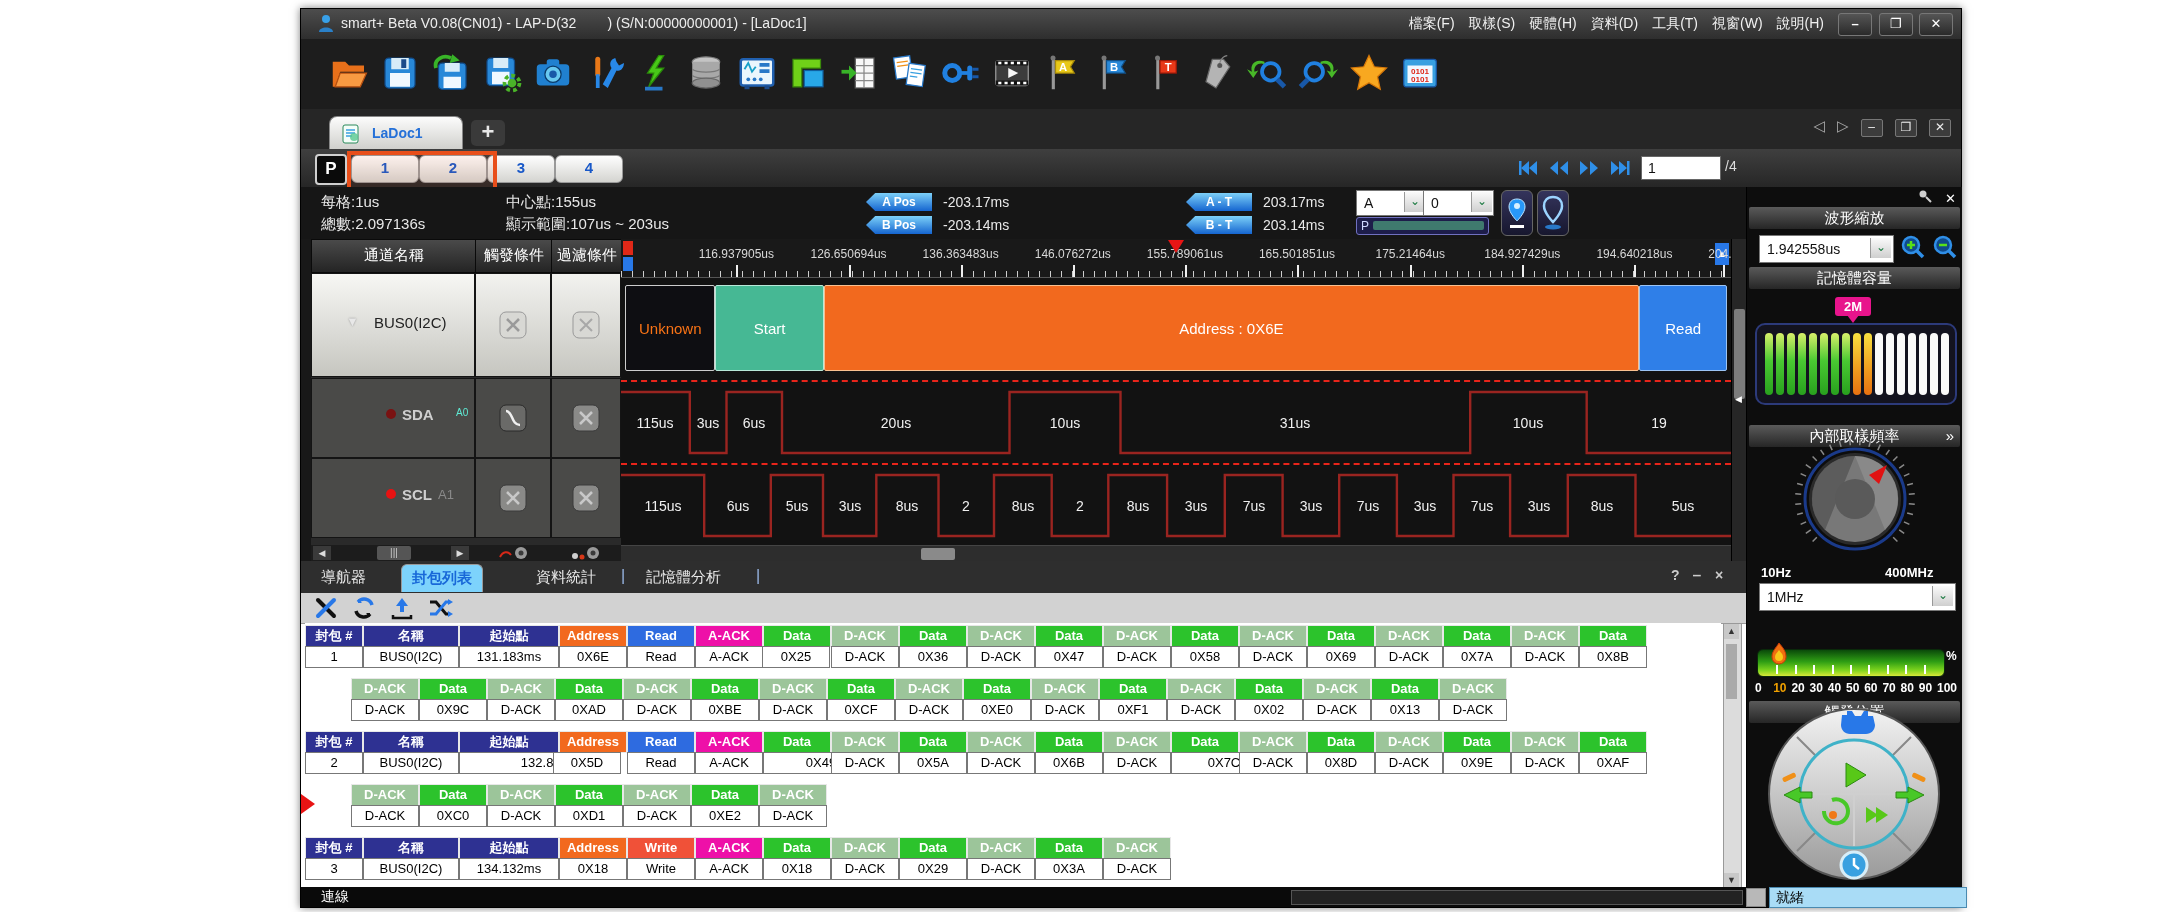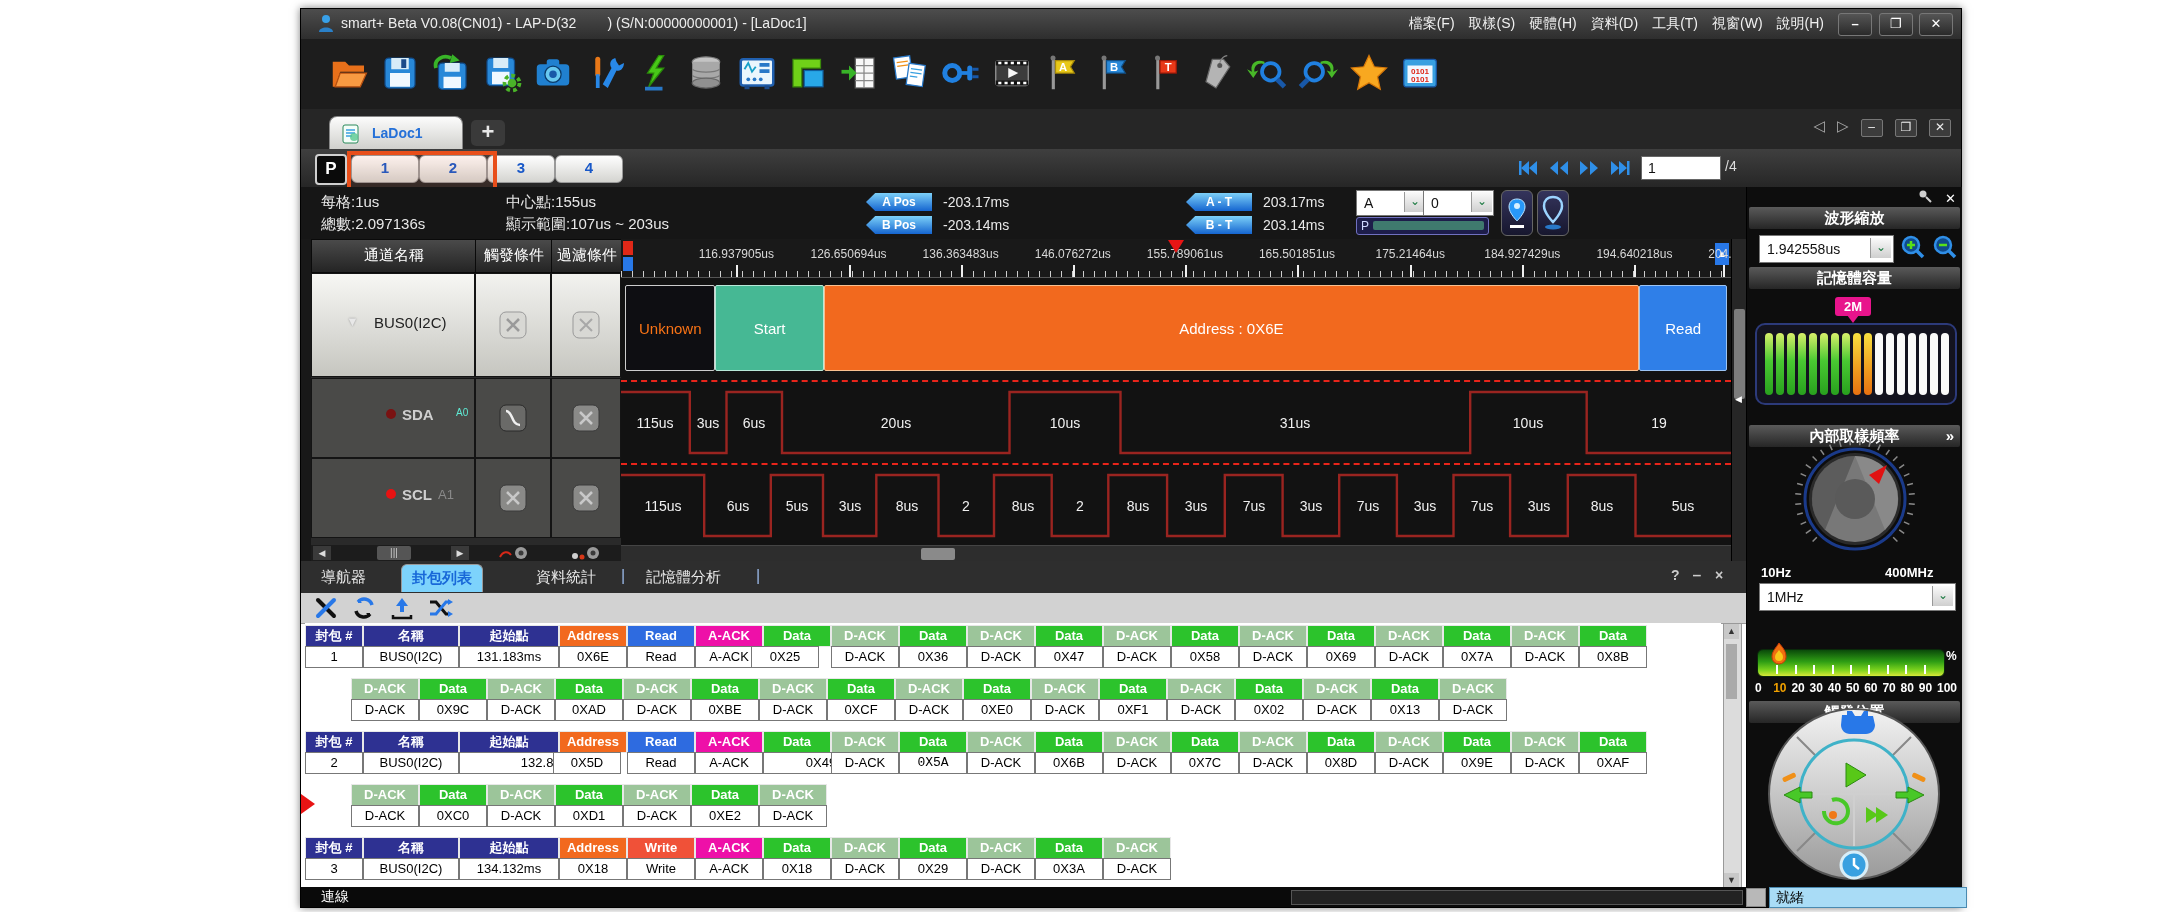--- a/index.html
+++ b/index.html
@@ -76,21 +76,21 @@
   .pkt-table{position:absolute;left:4px;top:62px;width:1416px;height:264px;overflow:hidden;background:#fff;}
   .pkt-group{position:absolute;left:0;}
   .pcell{position:absolute;height:20px;font-size:13px;text-align:center;line-height:20px;overflow:hidden;white-space:nowrap;}
   .pcell.hdr{color:#fff;font-weight:bold;border:1px solid #e8e8e8;}
   .pcell.val{background:#fff;color:#000;border:1px solid #777;}
   .tbl-vscroll{position:absolute;left:1422px;top:62px;width:17px;height:264px;background:#dcdcdc;border:1px solid #999;}
   .tbl-btn{position:absolute;left:0;width:15px;height:15px;background:#c8c8c8;color:#333;font-size:9px;text-align:center;line-height:15px;}
   .red-arrow{position:absolute;left:0px;width:0;height:0;border-top:10px solid transparent;border-bottom:10px solid transparent;border-left:14px solid #e81414;}
   
   .sidebar{position:absolute;left:1445px;top:178px;width:215px;height:700px;background:#0d0d0d;border-left:1px solid #000;color:#fff;}
-  .sb-hdr{position:relative;margin:2px 2px 0 2px;height:22px;background:linear-gradient(#5a5a5a,#262626);color:#fff;font-size:15px;font-weight:bold;text-align:center;line-height:22px;border-radius:2px;}
+  .sb-hdr{position:relative;margin:2px 2px 0 2px;height:22px;background:linear-gradient(#5a5a5a,#262626);color:#fff;font-size:15px;font-weight:normal;text-align:center;line-height:22px;border-radius:2px;}
   .sb-select{background:#fff;border:1px solid #777;height:26px;color:#111;font-size:14px;line-height:26px;padding-left:7px;position:absolute;}
   .membar{position:absolute;top:8px;width:8px;height:62px;border-radius:4px;}
   .mb-green{background:linear-gradient(#d8f06a,#49c832 45%,#28a01e);}
   .mb-orange{background:linear-gradient(#f8e040,#f0a020 55%,#e87010);}
   .mb-white{background:#fafafa;}
   .trigbar{position:absolute;left:10px;width:186px;height:26px;border-radius:6px;background:linear-gradient(#0a4a0a,#2f9e14 45%,#7ed41e 78%,#d8e838);border:1px solid #0a2a0a;}
   .trigtick{position:absolute;bottom:2px;width:2px;height:9px;background:#fff;}
   .trigscale{position:absolute;left:8px;width:200px;color:#fff;font-size:12px;font-weight:bold;}
   .statusbar{position:absolute;left:0;top:878px;width:1660px;height:20px;background:#0a0a0a;color:#fff;font-size:14px;}
   .groove{position:absolute;left:990px;top:3px;width:450px;height:13px;background:#222;border:1px solid #555;}
@@ -543,21 +543,21 @@
             <div class="pcell val" style="left: 58px; top: 21px; width: 94px;">BUS0(I2C)</div>
             <div class="pcell hdr" style="left: 154px; top: 0px; width: 98px; background: rgb(46, 49, 146);">起始點</div>
             <div class="pcell val" style="left: 154px; top: 21px; width: 98px;">131.183ms</div>
             <div class="pcell hdr" style="left: 254px; top: 0px; width: 66px; background: rgb(242, 105, 30);">Address</div>
             <div class="pcell val" style="left: 254px; top: 21px; width: 66px;">0X6E</div>
             <div class="pcell hdr" style="left: 322px; top: 0px; width: 66px; background: rgb(46, 107, 224);">Read</div>
             <div class="pcell val" style="left: 322px; top: 21px; width: 66px;">Read</div>
             <div class="pcell hdr" style="left: 390px; top: 0px; width: 66px; background: rgb(238, 16, 168);">A-ACK</div>
             <div class="pcell val" style="left: 390px; top: 21px; width: 66px;">A-ACK</div>
             <div class="pcell hdr" style="left: 458px; top: 0px; width: 66px; background: rgb(44, 195, 44);">Data</div>
-            <div class="pcell val" style="left: 446px; top: 21px; width: 66px;">0X25</div>
+            <div class="pcell val" style="left: 457px; top: 21px; width: 66px;">0X25</div>
             <div class="pcell hdr" style="left: 526px; top: 0px; width: 66px; background: rgb(156, 197, 154);">D-ACK</div>
             <div class="pcell val" style="left: 526px; top: 21px; width: 66px;">D-ACK</div>
             <div class="pcell hdr" style="left: 594px; top: 0px; width: 66px; background: rgb(44, 195, 44);">Data</div>
             <div class="pcell val" style="left: 594px; top: 21px; width: 66px;">0X36</div>
             <div class="pcell hdr" style="left: 662px; top: 0px; width: 66px; background: rgb(156, 197, 154);">D-ACK</div>
             <div class="pcell val" style="left: 662px; top: 21px; width: 66px;">D-ACK</div>
             <div class="pcell hdr" style="left: 730px; top: 0px; width: 66px; background: rgb(44, 195, 44);">Data</div>
             <div class="pcell val" style="left: 730px; top: 21px; width: 66px;">0X47</div>
             <div class="pcell hdr" style="left: 798px; top: 0px; width: 66px; background: rgb(156, 197, 154);">D-ACK</div>
             <div class="pcell val" style="left: 798px; top: 21px; width: 66px;">D-ACK</div>
@@ -623,29 +623,29 @@
             <div class="pcell val" style="left: 248px; top: 21px; width: 66px;">0X5D</div>
             <div class="pcell hdr" style="left: 322px; top: 0px; width: 66px; background: rgb(46, 107, 224);">Read</div>
             <div class="pcell val" style="left: 322px; top: 21px; width: 66px;">Read</div>
             <div class="pcell hdr" style="left: 390px; top: 0px; width: 66px; background: rgb(238, 16, 168);">A-ACK</div>
             <div class="pcell val" style="left: 390px; top: 21px; width: 66px;">A-ACK</div>
             <div class="pcell hdr" style="left: 458px; top: 0px; width: 66px; background: rgb(44, 195, 44);">Data</div>
             <div class="pcell val" style="left: 458px; top: 21px; width: 66px; padding-left: 24px;">0X49</div>
             <div class="pcell hdr" style="left: 526px; top: 0px; width: 66px; background: rgb(156, 197, 154);">D-ACK</div>
             <div class="pcell val" style="left: 526px; top: 21px; width: 66px;">D-ACK</div>
             <div class="pcell hdr" style="left: 594px; top: 0px; width: 66px; background: rgb(44, 195, 44);">Data</div>
-            <div class="pcell val" style="left: 594px; top: 21px; width: 66px; font-family: Liberation Mono, monospace;">0X5A</div>
+            <div class="pcell val" style="left: 594px; top: 21px; width: 66px;">0X5A</div>
             <div class="pcell hdr" style="left: 662px; top: 0px; width: 66px; background: rgb(156, 197, 154);">D-ACK</div>
             <div class="pcell val" style="left: 662px; top: 21px; width: 66px;">D-ACK</div>
             <div class="pcell hdr" style="left: 730px; top: 0px; width: 66px; background: rgb(44, 195, 44);">Data</div>
             <div class="pcell val" style="left: 730px; top: 21px; width: 66px;">0X6B</div>
             <div class="pcell hdr" style="left: 798px; top: 0px; width: 66px; background: rgb(156, 197, 154);">D-ACK</div>
             <div class="pcell val" style="left: 798px; top: 21px; width: 66px;">D-ACK</div>
             <div class="pcell hdr" style="left: 866px; top: 0px; width: 66px; background: rgb(44, 195, 44);">Data</div>
-            <div class="pcell val" style="left: 866px; top: 21px; width: 66px;">0X7C</div>
+            <div class="pcell val" style="left: 866px; top: 21px; width: 66px; padding-left: 19px;">0X7C</div>
             <div class="pcell hdr" style="left: 934px; top: 0px; width: 66px; background: rgb(156, 197, 154);">D-ACK</div>
             <div class="pcell val" style="left: 934px; top: 21px; width: 66px;">D-ACK</div>
             <div class="pcell hdr" style="left: 1002px; top: 0px; width: 66px; background: rgb(44, 195, 44);">Data</div>
             <div class="pcell val" style="left: 1002px; top: 21px; width: 66px;">0X8D</div>
             <div class="pcell hdr" style="left: 1070px; top: 0px; width: 66px; background: rgb(156, 197, 154);">D-ACK</div>
             <div class="pcell val" style="left: 1070px; top: 21px; width: 66px;">D-ACK</div>
             <div class="pcell hdr" style="left: 1138px; top: 0px; width: 66px; background: rgb(44, 195, 44);">Data</div>
             <div class="pcell val" style="left: 1138px; top: 21px; width: 66px;">0X9E</div>
             <div class="pcell hdr" style="left: 1206px; top: 0px; width: 66px; background: rgb(156, 197, 154);">D-ACK</div>
             <div class="pcell val" style="left: 1206px; top: 21px; width: 66px;">D-ACK</div>

